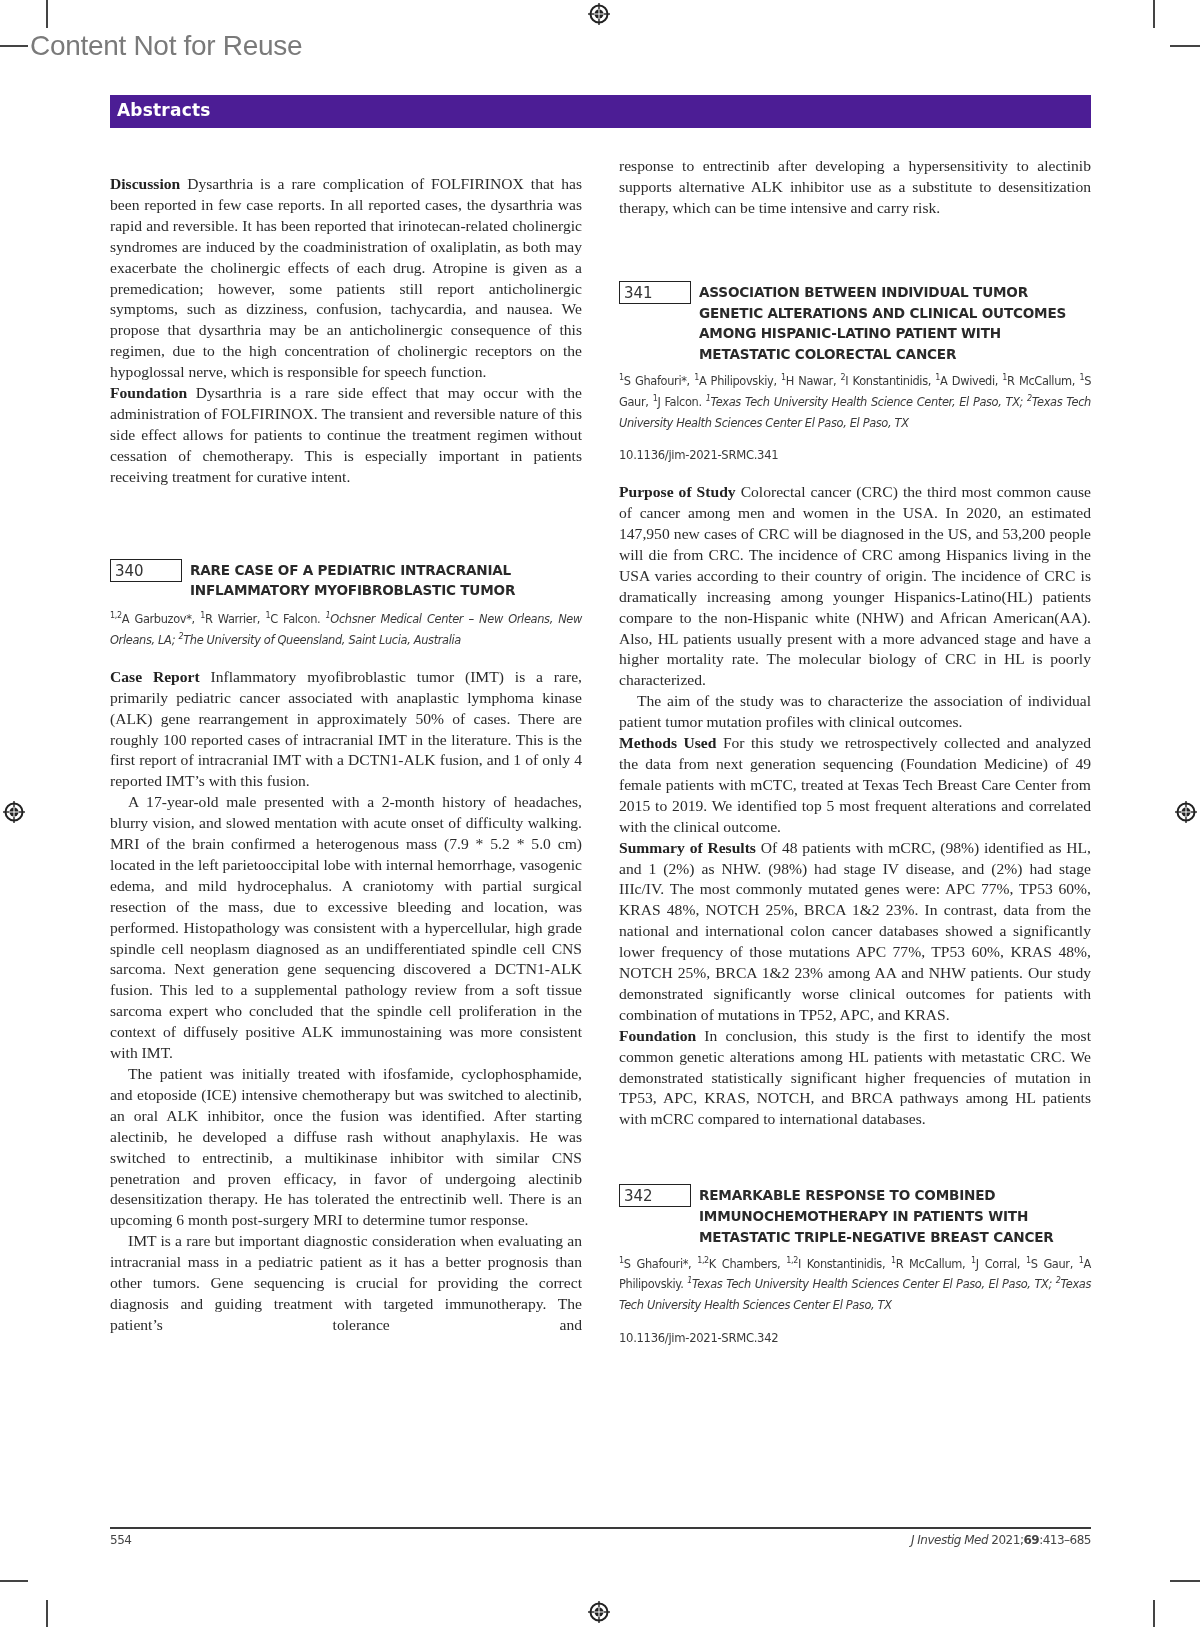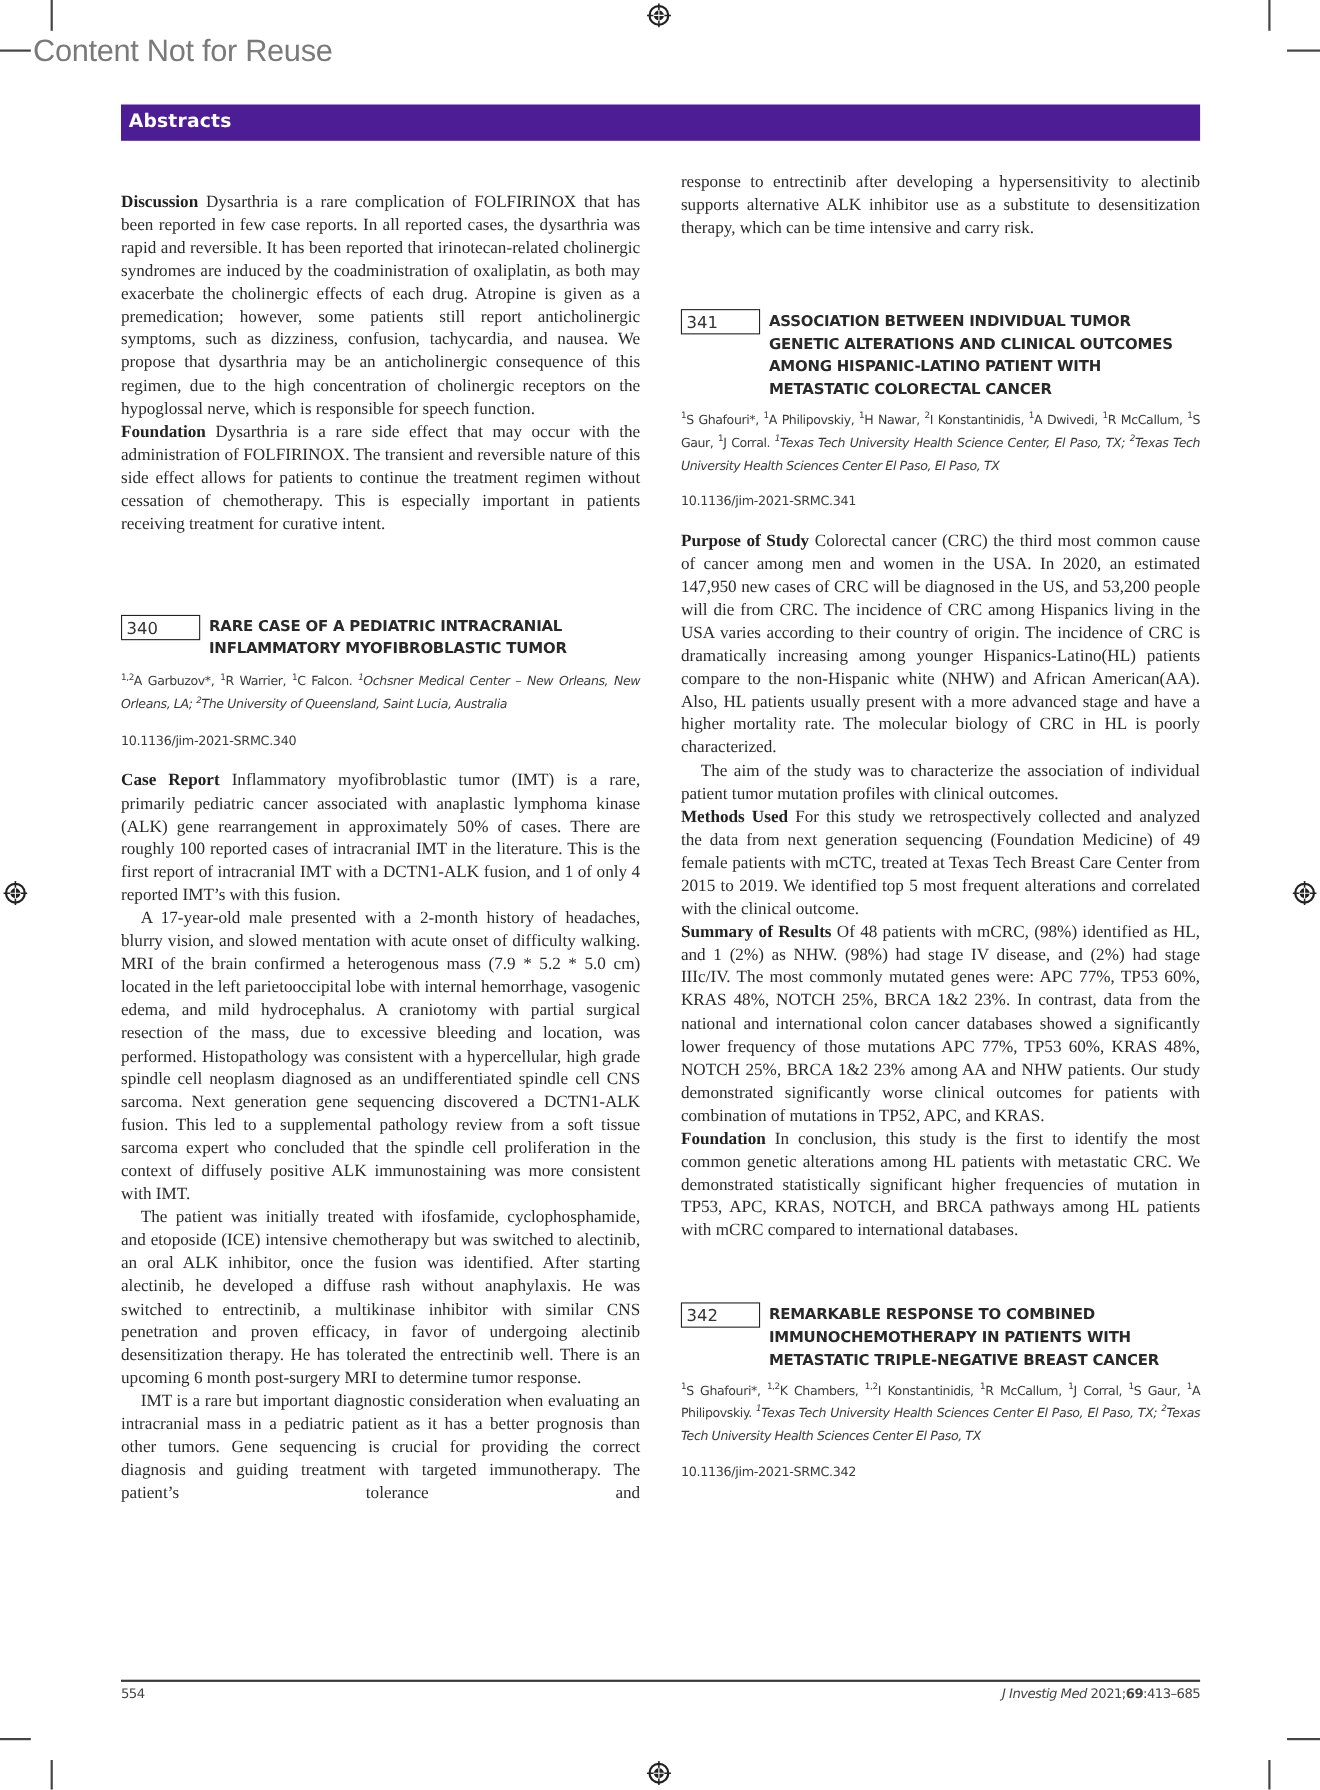--- a/index.html
+++ b/index.html
@@ -95,21 +95,20 @@
     <div class="abs-head">
       <div class="abs-num">340</div>
       <div class="abs-title">RARE CASE OF A PEDIATRIC INTRACRANIAL INFLAMMATORY MYOFIBROBLASTIC TUMOR</div>
     </div>
     <div class="authors" style="margin-top:8px;">
       <sup>1,2</sup><span>A Garbuzov*, </span>
       <sup>1</sup><span>R Warrier, </span>
       <sup>1</sup><span>C Falcon. </span>
       <i><sup>1</sup><span>Ochsner Medical Center – New Orleans, New Orleans, LA; </span><sup>2</sup><span>The University of Queensland, Saint Lucia, Australia</span></i>
     </div>
-    <div class="doi" style="margin-top:12px;">10.1136/jim-2021-SRMC.340</div>
     <p style="margin-top:16px;"><b>Case Report</b> <span>Inflammatory myofibroblastic tumor (IMT) is a rare, primarily pediatric cancer associated with anaplastic lymphoma kinase (ALK) gene rearrangement in approximately 50% of cases. There are roughly 100 reported cases of intracranial IMT in the literature. This is the first report of intracranial IMT with a DCTN1-ALK fusion, and 1 of only 4 reported IMT’s with this fusion.</span></p>
     <p class="indent">A 17-year-old male presented with a 2-month history of headaches, blurry vision, and slowed mentation with acute onset of difficulty walking. MRI of the brain confirmed a heterogenous mass (7.9 * 5.2 * 5.0 cm) located in the left parietooccipital lobe with internal hemorrhage, vasogenic edema, and mild hydrocephalus. A craniotomy with partial surgical resection of the mass, due to excessive bleeding and location, was performed. Histopathology was consistent with a hypercellular, high grade spindle cell neoplasm diagnosed as an undifferentiated spindle cell CNS sarcoma. Next generation gene sequencing discovered a DCTN1-ALK fusion. This led to a supplemental pathology review from a soft tissue sarcoma expert who concluded that the spindle cell proliferation in the context of diffusely positive ALK immunostaining was more consistent with IMT.</p>
     <p class="indent">The patient was initially treated with ifosfamide, cyclophosphamide, and etoposide (ICE) intensive chemotherapy but was switched to alectinib, an oral ALK inhibitor, once the fusion was identified. After starting alectinib, he developed a diffuse rash without anaphylaxis. He was switched to entrectinib, a multikinase inhibitor with similar CNS penetration and proven efficacy, in favor of undergoing alectinib desensitization therapy. He has tolerated the entrectinib well. There is an upcoming 6 month post-surgery MRI to determine tumor response.</p>
     <p class="indent" style="text-align-last: justify;">IMT is a rare but important diagnostic consideration when evaluating an intracranial mass in a pediatric patient as it has a better prognosis than other tumors. Gene sequencing is crucial for providing the correct diagnosis and guiding treatment with targeted immunotherapy. The patient’s tolerance and</p>
   </div>
 </div>
 
 <div class="col col-right">
   <p>response to entrectinib after developing a hypersensitivity to alectinib supports alternative ALK inhibitor use as a substitute to desensitization therapy, which can be time intensive and carry risk.</p>
 
@@ -119,21 +118,21 @@
       <div class="abs-title">ASSOCIATION BETWEEN INDIVIDUAL TUMOR GENETIC ALTERATIONS AND CLINICAL OUTCOMES AMONG HISPANIC-LATINO PATIENT WITH METASTATIC COLORECTAL CANCER</div>
     </div>
     <div class="authors" style="margin-top:6px;">
       <sup>1</sup><span>S Ghafouri*, </span>
       <sup>1</sup><span>A Philipovskiy, </span>
       <sup>1</sup><span>H Nawar, </span>
       <sup>2</sup><span>I Konstantinidis, </span>
       <sup>1</sup><span>A Dwivedi, </span>
       <sup>1</sup><span>R McCallum, </span>
       <sup>1</sup><span>S Gaur, </span>
-      <sup>1</sup><span>J Corral. </span>
+      <sup>1</sup><span>J Falcon. </span>
       <i><sup>1</sup><span>Texas Tech University Health Science Center, El Paso, TX; </span><sup>2</sup><span>Texas Tech University Health Sciences Center El Paso, El Paso, TX</span></i>
     </div>
     <div class="doi" style="margin-top:12px;">10.1136/jim-2021-SRMC.341</div>
     <p style="margin-top:16px;"><b>Purpose of Study</b> <span>Colorectal cancer (CRC) the third most common cause of cancer among men and women in the USA. In 2020, an estimated 147,950 new cases of CRC will be diagnosed in the US, and 53,200 people will die from CRC. The incidence of CRC among Hispanics living in the USA varies according to their country of origin. The incidence of CRC is dramatically increasing among younger Hispanics-Latino(HL) patients compare to the non-Hispanic white (NHW) and African American(AA). Also, HL patients usually present with a more advanced stage and have a higher mortality rate. The molecular biology of CRC in HL is poorly characterized.</span></p>
     <p class="indent">The aim of the study was to characterize the association of individual patient tumor mutation profiles with clinical outcomes.</p>
     <p><b>Methods Used</b> <span>For this study we retrospectively collected and analyzed the data from next generation sequencing (Foundation Medicine) of 49 female patients with mCTC, treated at Texas Tech Breast Care Center from 2015 to 2019. We identified top 5 most frequent alterations and correlated with the clinical outcome.</span></p>
     <p><b>Summary of Results</b> <span>Of 48 patients with mCRC, (98%) identified as HL, and 1 (2%) as NHW. (98%) had stage IV disease, and (2%) had stage IIIc/IV. The most commonly mutated genes were: APC 77%, TP53 60%, KRAS 48%, NOTCH 25%, BRCA 1&amp;2 23%. In contrast, data from the national and international colon cancer databases showed a significantly lower frequency of those mutations APC 77%, TP53 60%, KRAS 48%, NOTCH 25%, BRCA 1&amp;2 23% among AA and NHW patients. Our study demonstrated significantly worse clinical outcomes for patients with combination of mutations in TP52, APC, and KRAS.</span></p>
     <p><b>Foundation</b> <span>In conclusion, this study is the first to identify the most common genetic alterations among HL patients with metastatic CRC. We demonstrated statistically significant higher frequencies of mutation in TP53, APC, KRAS, NOTCH, and BRCA pathways among HL patients with mCRC compared to international databases.</span></p>
   </div>
 

